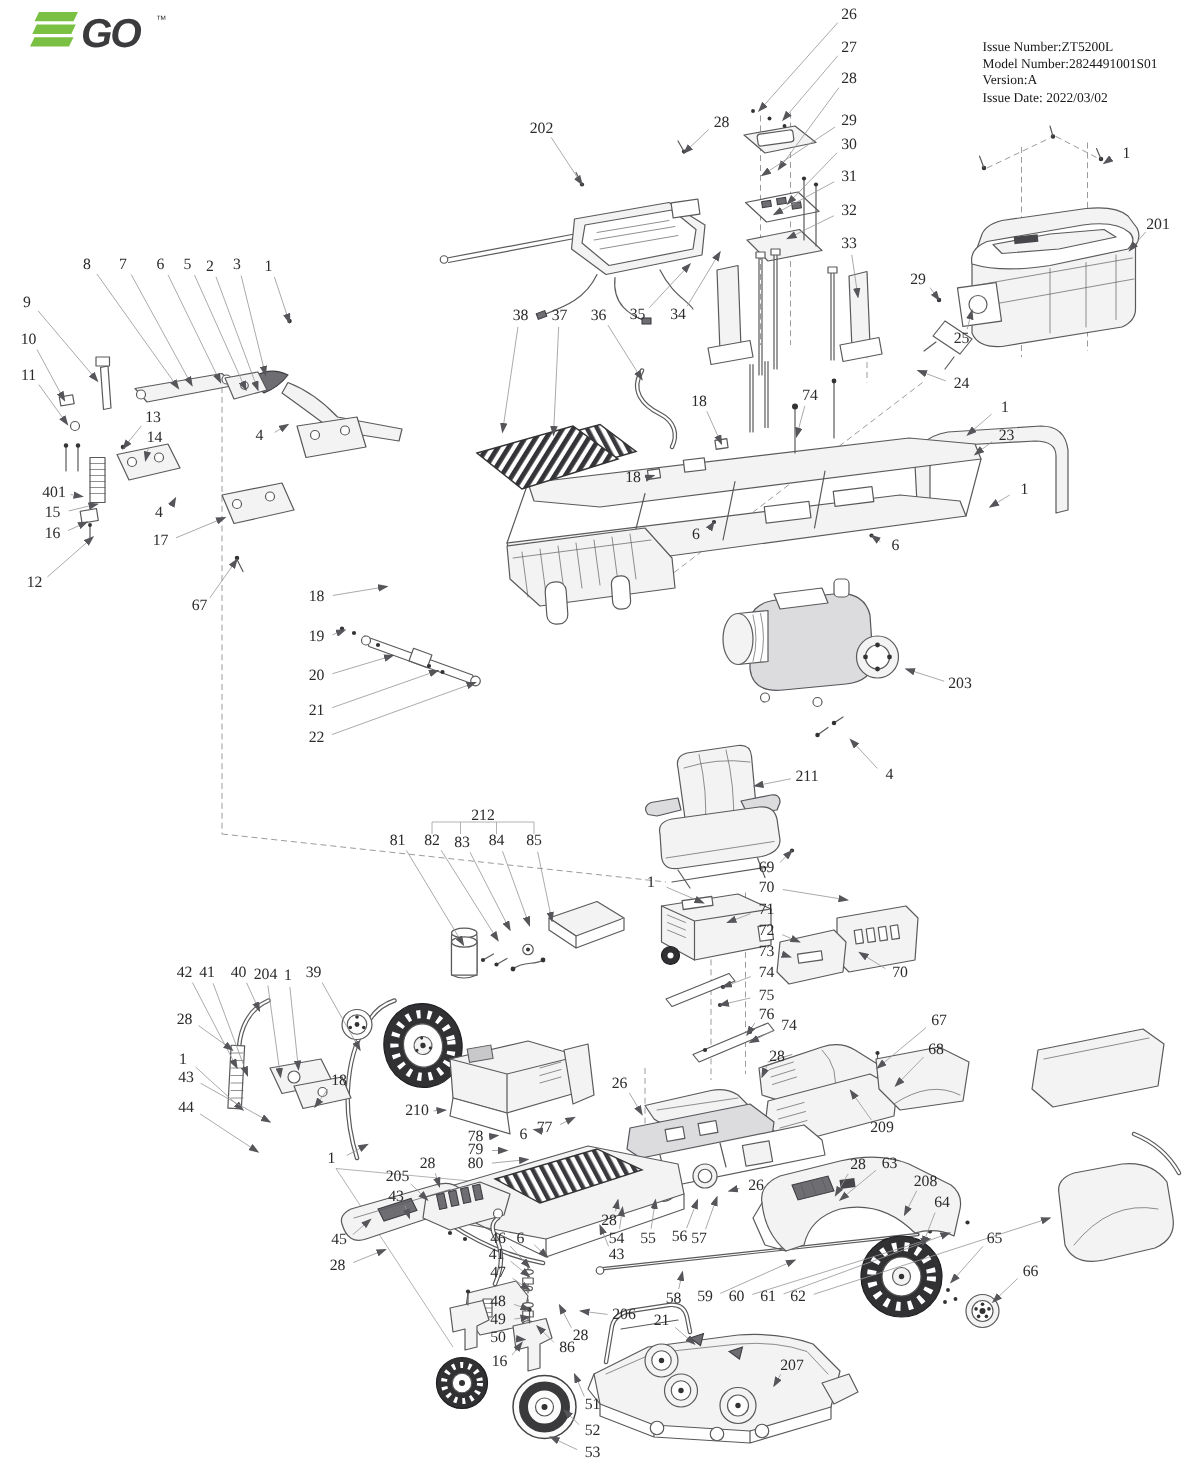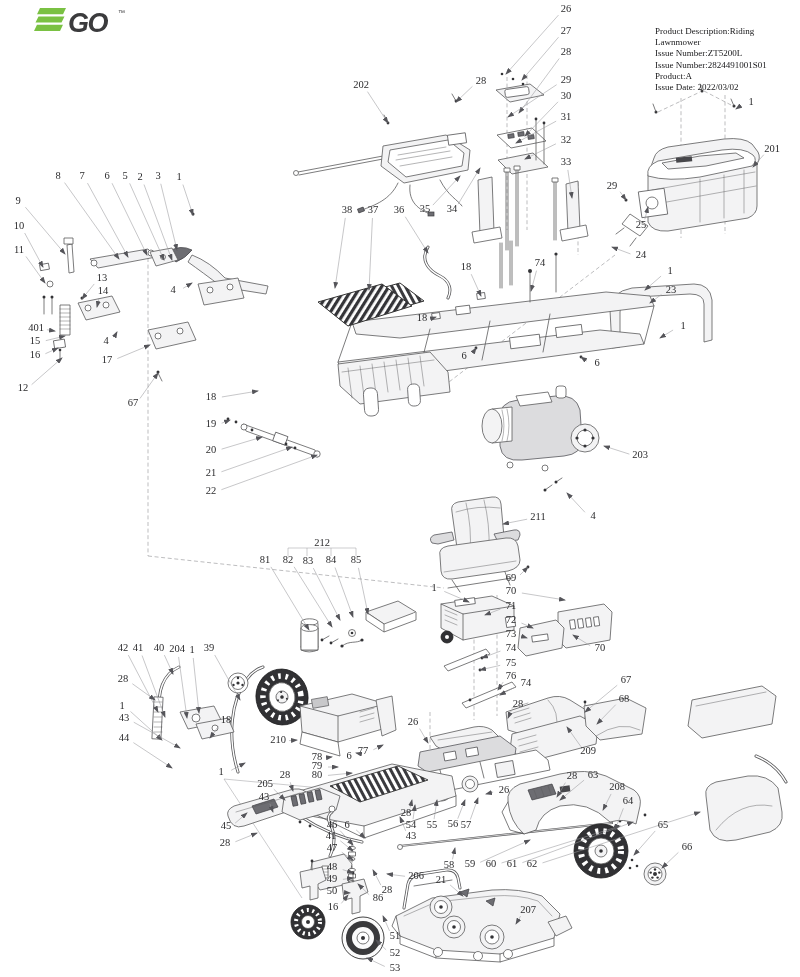--- a/index.html
+++ b/index.html
@@ -1,18 +1,18 @@
 <!DOCTYPE html>
 <html style="--ego-green: #7ac143; --ego-dark: #3b3b3d;"><head>
 <meta charset="utf-8">
 <style>
   html,body{margin:0;padding:0;background:#fff;}
   .page{position:relative;width:800px;height:977px;background:#ffffff;overflow:hidden;
         font-family:"Liberation Serif",serif;}
-  .logo{position:absolute;left:32px;top:6px;width:96px;height:32px;}
+  .logo{position:absolute;left:18px;top:6px;width:96px;height:32px;}
   .logo-go{font-family:"Liberation Sans",sans-serif;font-weight:800;font-style:italic;
            font-size:27px;letter-spacing:-1.5px;fill:var(--ego-dark,#3b3b3d);}
   .logo-tm{font-family:"Liberation Sans",sans-serif;font-size:7px;fill:var(--ego-dark,#3b3b3d);}
   .ebar{fill:var(--ego-green,#7ac143);}
   .titleblock{position:absolute;left:655px;top:26px;width:142px;
               font-size:9px;line-height:11.2px;color:#18181a;}
   svg.art{position:absolute;left:0;top:0;}
   .s{stroke:#5a5a5c;stroke-width:.8;fill:none;stroke-linejoin:round;stroke-linecap:round}
   .sf{stroke:#5a5a5c;stroke-width:.8;fill:#fff;stroke-linejoin:round}
   .sl{stroke:#5a5a5c;stroke-width:.8;fill:#f3f3f4;stroke-linejoin:round}
@@ -1011,21 +1011,20 @@
       <g>
         <path class="ebar" d="M8,2 L34,2 L31,8.2 L5,8.2 Z"></path>
         <path class="ebar" d="M6.5,10.4 L32.5,10.4 L29.5,16.6 L3.5,16.6 Z"></path>
         <path class="ebar" d="M5,18.8 L31,18.8 L28,25 L2,25 Z"></path>
       </g>
       <text x="36" y="25.5" class="logo-go">GO</text>
       <text x="86" y="9" class="logo-tm">™</text>
     </svg>
   </div>
   <div class="titleblock" id="titleblock">
-        <div>Product Description:Riding Lawnmower</div>
         <div>Issue Number:ZT5200L</div>
-        <div>Issue Number:2824491001S01</div>
-        <div>Product:A</div>
+        <div>Model Number:2824491001S01</div>
+        <div>Version:A</div>
         <div>Issue Date: 2022/03/02</div>
       </div>
 </header>
 
 </div>
 
 </body></html>

